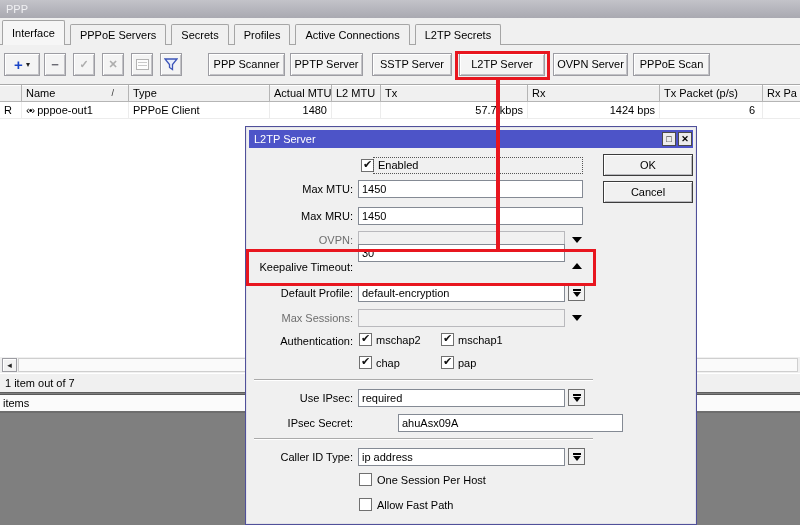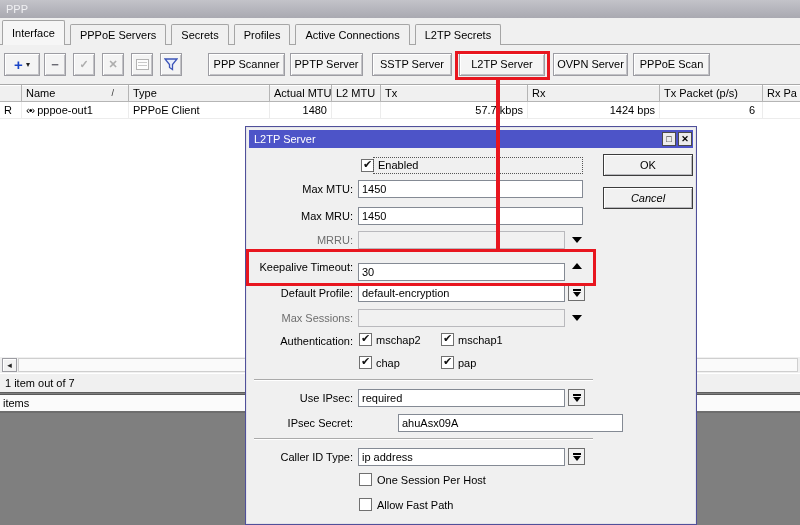--- a/index.html
+++ b/index.html
@@ -182,31 +182,31 @@
     </div>
 
     <div class="cb checked" style="left:115px;top:32px;"></div>
     <div class="dotted-box" style="left:127px;top:30px;width:210px;height:17px;">
       <span>Enabled</span>
     </div>
     <div class="dlg-btn" style="top:27px;">OK</div>
 
     <div class="dlg-label" style="top:53px;">Max MTU:</div>
     <input class="ti" style="left: 112px; top: 53px; width: 225px;" value="1450">
-    <div class="dlg-btn" style="top:60px;font-style:italic;">Cancel</div>
+    <div class="dlg-btn" style="top:54px;">Cancel</div>
 
     <div class="dlg-label" style="top:80px;">Max MRU:</div>
     <input class="ti" style="left: 112px; top: 80px; width: 225px;" value="1450">
 
-    <div class="dlg-label" style="top:104px;color:#6e6e6e;">MRRU:</div>
+    <div class="dlg-label" style="top:104px;color:#6e6e6e;">OVPN:</div>
     <input class="ti dis" style="left: 112px; top: 104px; width: 207px;" value="">
     <div class="arr arr-down" style="left:326px;top:110px;"></div>
 
     <div class="dlg-label" style="top:131px;">Keepalive Timeout:</div>
-    <input class="ti" style="left: 112px; top: 136px; width: 207px;" value="30">
+    <input class="ti" style="left: 112px; top: 117px; width: 207px;" value="30">
     <div class="arr arr-up" style="left:326px;top:136px;"></div>
 
     <div class="dlg-label" style="top:157px;">Default Profile:</div>
     <input class="ti" style="left: 112px; top: 157px; width: 207px;" value="default-encryption">
     <div class="combo" style="left:322px;top:157px;">
         <span class="bar"></span>
         <span class="tri"></span>
       </div>
 
     <div class="dlg-label" style="top:182px;color:#6e6e6e;">Max Sessions:</div>

